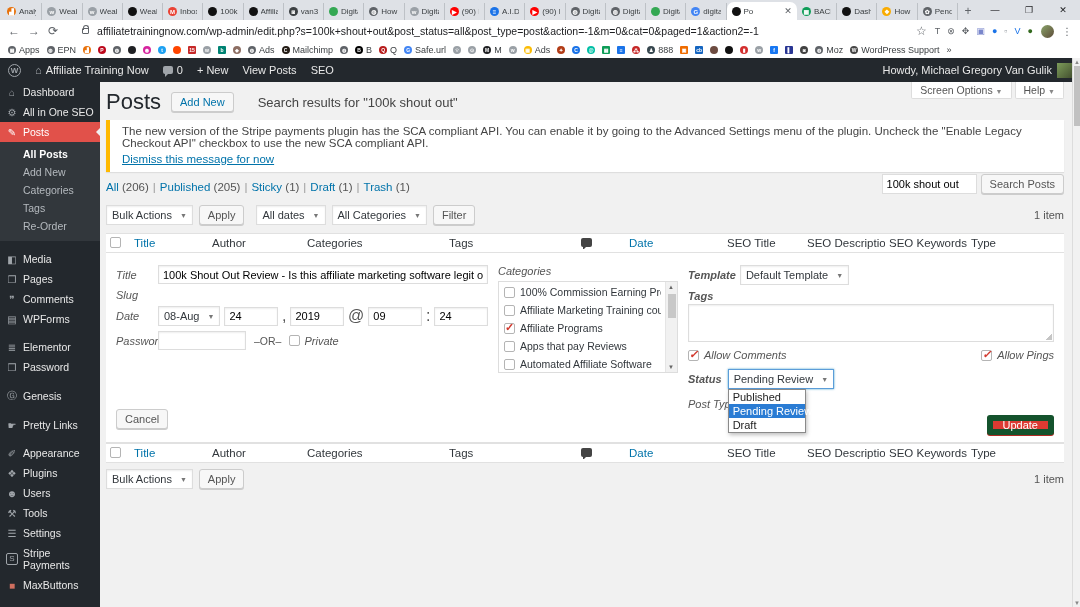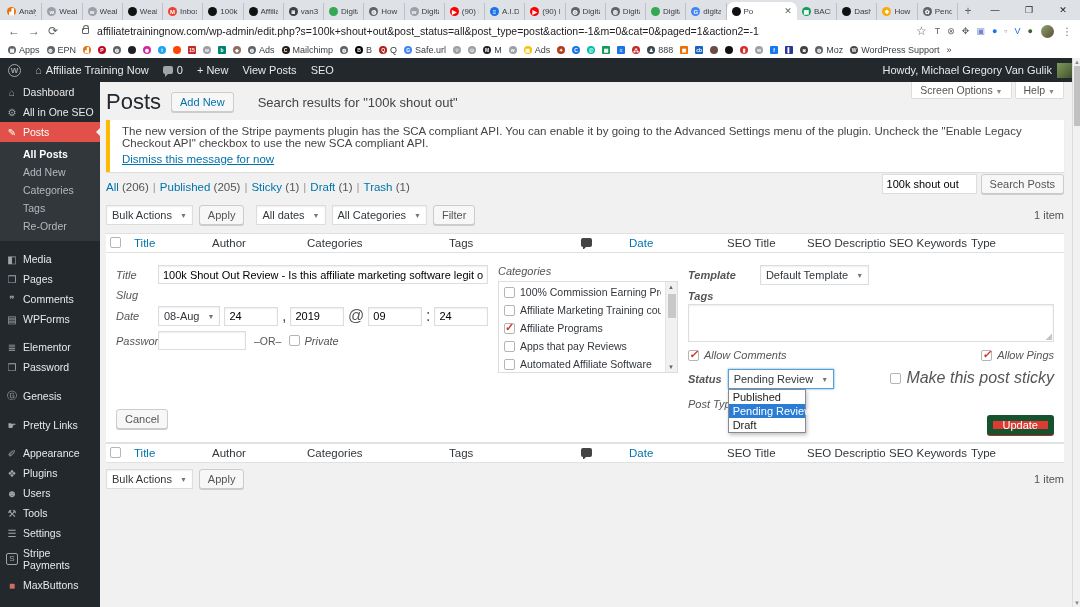--- a/index.html
+++ b/index.html
@@ -625,21 +625,21 @@
             <span class="up">▲</span>
             <span class="sthumb"></span>
             <span class="dn">▼</span>
           </div>
         </div>
       </div>
 
       <div class="qcol3">
         <div class="q3row">
           <span class="q3label">Template</span>
-          <span class="select" style="margin-left:20px;">
+          <span class="select" style="margin-left:0;">
               <span>Default Template</span>
               <span class="car">▼</span>
             </span>
         </div>
         <div class="q3label">Tags</div>
         <div class="tagsarea">
             <span class="resize"></span>
           </div>
         <div class="cbrow">
           <span class="cbpair">
@@ -659,24 +659,20 @@
                   <span>Pending Review</span>
                   <span class="car">▼</span>
                 </span>
               <span class="ddlist" id="status-list">
                   <span class="ddopt" style="display: block;">Published</span>
                   <span class="ddopt sel" style="display: block;">Pending Review</span>
                   <span class="ddopt" style="display: block;">Draft</span>
                 </span>
             </span>
           </span>
-          <span class="cbpair" style="align-self:flex-start;">
-              <span class="cb"></span>
-              <span>Make this post sticky</span>
-            </span>
         </div>
         <div class="posttype">Post Type</div>
       </div>
     </div>
     <span class="btn neutral qe-cancel">Cancel</span>
     <span class="qe-update">Update</span>
   </div>
 
   <div class="postshead" id="cols-bottom" style="margin-top:0;">
       <div class="hcell"><span class="cb"></span></div>

